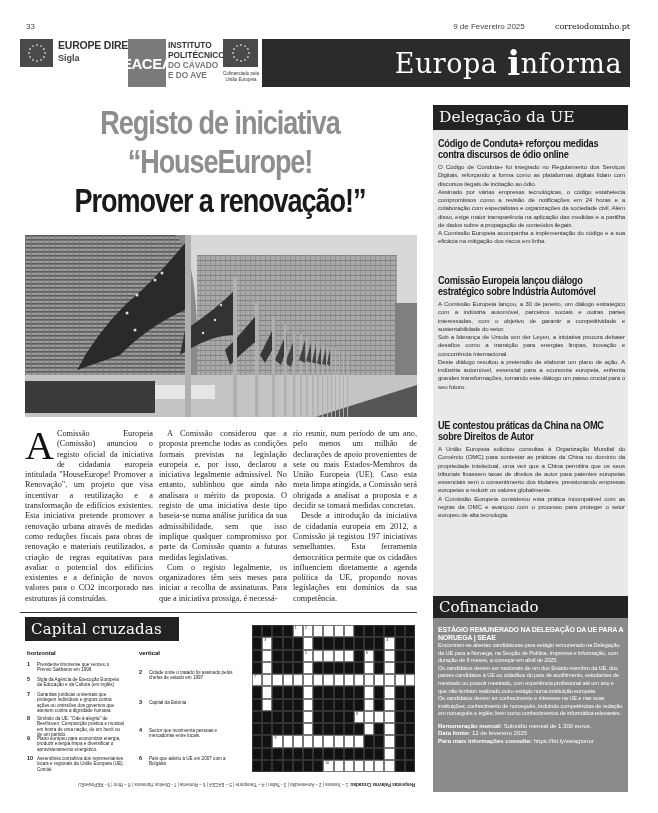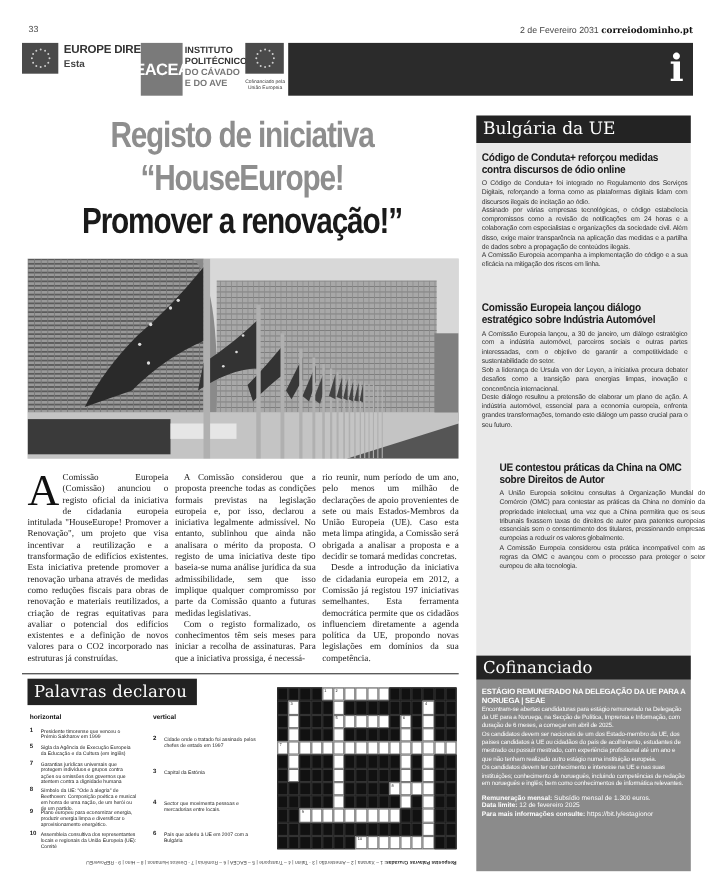--- a/index.html
+++ b/index.html
@@ -4,21 +4,21 @@
 <style>
   * { box-sizing: border-box; margin: 0; padding: 0; }
   html, body { width: 658px; height: 813px; background: #ffffff; overflow: hidden; }
   body { position: relative; font-family: "Liberation Sans", sans-serif; color: #1a1a1a; }
 
   .abs { position: absolute; }
 
   
   #page-number { left: 26px; top: 22px; font-size: 8px; color: #444; }
   #date-line { right: 28px; top: 22px; font-size: 8px; color: #444; }
-  #date-line .site { font-family: "DejaVu Serif", serif; font-weight: bold; color: #111; font-size: 8px; }
+  #date-line .site { font-family: "DejaVu Serif", serif; font-weight: normal; color: #111; font-size: 8px; margin-left: 28px; }
 
   
   .eu-box { background: #4a4a4a; width: 33px; height: 28px; display: flex; align-items: center; justify-content: center; }
   #eu-flag-1 { left: 20px; top: 39px; }
   #ed-title { left: 58px; top: 39px; font-weight: bold; font-size: 10.5px; color: #333; letter-spacing: -0.2px; }
   #ed-sub { left: 58px; top: 53px; font-weight: bold; font-size: 9px; color: #444; }
   #ipca-box { left: 128px; top: 39px; width: 38px; height: 48px; background: #7a7a7a; color: #fff; font-weight: bold; font-size: 15px; display: flex; align-items: center; justify-content: center; letter-spacing: -0.5px; }
   #ipca-text { left: 168px; top: 40px; font-weight: bold; font-size: 8.3px; line-height: 10px; }
   #ipca-text .l1 { color: #333; display: block; }
   #ipca-text .l2 { color: #777; display: block; }
@@ -59,36 +59,36 @@
 
   
   .side-head { background: #232323; color: #fff; font-family: "DejaVu Serif", serif; font-size: 15.5px; padding: 3px 0 0 6px; }
   #news-head { left: 433px; top: 105px; width: 195px; height: 25px; }
   #news-panel { left: 433px; top: 130px; width: 195px; height: 466px; background: #e9e9e9; }
   .news-item { position: absolute; left: 438px; width: 187px; }
   .news-item h3 { font-family: "Liberation Sans", sans-serif; font-weight: bold; font-size: 10px; line-height: 11px; letter-spacing: -0.3px; color: #1a1a1a; margin-bottom: 3px; transform: scaleX(0.92); transform-origin: left top; width: 108%; }
   .news-item p { font-family: "Liberation Sans", sans-serif; font-size: 6.2px; line-height: 8.25px; color: #333; text-align: justify; letter-spacing: -0.15px; }
   #news-1 { top: 138px; }
   #news-2 { top: 275px; }
-  #news-3 { top: 420px; margin-left: 16px; }
+  #news-3 { top: 420px; }
 
   #opp-head { left: 433px; top: 596px; width: 195px; height: 22px; font-size: 15px; padding-top: 2px; }
   #opp-panel { left: 433px; top: 618px; width: 195px; height: 174px; background: #8b8b8b; }
   #opp-content { left: 438px; top: 626px; width: 186px; color: #fff; }
   #opp-content h3 { font-weight: bold; font-size: 7px; line-height: 8px; letter-spacing: -0.2px; }
   #opp-content p { font-size: 5.7px; line-height: 7.6px; letter-spacing: -0.15px; }
   #opp-content .meta { margin-top: 5px; font-size: 6px; line-height: 7.5px; }
   #opp-content .meta b { font-weight: bold; }
 </style>
 </head>
 <body>
 
 <div id="page-number" class="abs">33</div>
 <div id="date-line" class="abs">
-  <span>2 de Fevereiro 2031</span>
+  <span>9 de Fevereiro 2025</span>
   <span class="site">correiodominho.pt</span>
 </div>
 
 <div id="eu-flag-1" class="abs eu-box">
   <svg width="22" height="22" viewBox="0 0 22 22">
     <g fill="#cfcfcf">
       <circle cx="11" cy="3" r="0.9"></circle>
         <circle cx="15" cy="4.1" r="0.9"></circle>
         <circle cx="17.9" cy="7" r="0.9"></circle>
         <circle cx="19" cy="11" r="0.9"></circle>
@@ -97,21 +97,21 @@
         <circle cx="11" cy="19" r="0.9"></circle>
         <circle cx="7" cy="17.9" r="0.9"></circle>
       <circle cx="4.1" cy="15" r="0.9"></circle>
         <circle cx="3" cy="11" r="0.9"></circle>
         <circle cx="4.1" cy="7" r="0.9"></circle>
         <circle cx="7" cy="4.1" r="0.9"></circle>
     </g>
   </svg>
 </div>
 <div id="ed-title" class="abs">EUROPE DIRECT</div>
-<div id="ed-sub" class="abs">Esta</div>
+<div id="ed-sub" class="abs">Sigla</div>
 <div id="ipca-box" class="abs">EACEA</div>
 <div id="ipca-text" class="abs">
   <span class="l1">INSTITUTO</span>
   <span class="l1">POLITÉCNICO</span>
   <span class="l2">DO CÁVADO</span>
   <span class="l2">E DO AVE</span>
 </div>
 <div id="eu-flag-2" class="abs eu-box">
   <svg width="22" height="22" viewBox="0 0 22 22">
     <g fill="#cfcfcf">
@@ -128,21 +128,23 @@
         <circle cx="4.1" cy="7" r="0.9"></circle>
         <circle cx="7" cy="4.1" r="0.9"></circle>
     </g>
   </svg>
 </div>
 <div id="cofin" class="abs">
   <div>Cofinanciado pela</div>
   <div>União Europeia</div>
 </div>
 <div id="masthead" class="abs">
+  <span>Europa</span>
   <span class="big-i">i</span>
+    <span>nforma</span>
 </div>
 
 <h1 id="headline" class="abs">
   <span class="gray">Registo de iniciativa</span>
   <span class="gray">“HouseEurope!</span>
   <span class="black">Promover a renovação!”</span>
 </h1>
 
 <div id="photo" class="abs" title="Bandeiras da União Europeia em frente ao edifício Berlaymont">
   <svg width="392" height="182" viewBox="0 0 392 182">
@@ -217,30 +219,30 @@
     </g>
   </svg>
 </div>
 
 <div id="col1" class="abs col">
   <span class="dropcap">A</span>
   <span>Comissão Europeia (Comissão) anunciou o registo oficial da iniciativa de cidadania europeia intitulada "HouseEurope! Promover a Renovação", um projeto que visa incentivar a reutilização e a transformação de edifícios existentes. Esta iniciativa pretende promover a renovação urbana através de medidas como reduções fiscais para obras de renovação e materiais reutilizados, a criação de regras equitativas para avaliar o potencial dos edifícios existentes e a definição de novos valores para o CO2 incorporado nas estruturas já construídas.</span>
 </div>
 <div id="col2" class="abs col">
   <p class="indent">A Comissão considerou que a proposta preenche todas as condições formais previstas na legislação europeia e, por isso, declarou a iniciativa legalmente admissível. No entanto, sublinhou que ainda não analisara o mérito da proposta. O registo de uma iniciativa deste tipo baseia-se numa análise jurídica da sua admissibilidade, sem que isso implique qualquer compromisso por parte da Comissão quanto a futuras medidas legislativas.</p>
-  <p class="indent">Com o registo formalizado, os conhecimentos têm seis meses para iniciar a recolha de assinaturas. Para que a iniciativa prossiga, é necessá-</p>
+  <p class="indent">Com o registo legalmente, os organizadores têm seis meses para iniciar a recolha de assinaturas. Para que a iniciativa prossiga, é necessá-</p>
 </div>
 <div id="col3" class="abs col">
   <p>rio reunir, num período de um ano, pelo menos um milhão de declarações de apoio provenientes de sete ou mais Estados-Membros da União Europeia (UE). Caso esta meta limpa atingida, a Comissão será obrigada a analisar a proposta e a decidir se tomará medidas concretas.</p>
   <p class="indent">Desde a introdução da iniciativa de cidadania europeia em 2012, a Comissão já registou 197 iniciativas semelhantes. Esta ferramenta democrática permite que os cidadãos influenciem diretamente a agenda política da UE, propondo novas legislações em domínios da sua competência.</p>
 </div>
 
 <div id="rule-body" class="abs"></div>
 
-<div id="cw-header" class="abs">Palavras declarou</div>
+<div id="cw-header" class="abs">Capital cruzadas</div>
 <div id="cw-h-title" class="abs cw-heading">horizontal</div>
 <div id="cw-v-title" class="abs cw-heading">vertical</div>
 
 <div class="clue" style="left:27px;top:662px;">
     <span class="n">1</span>
     <span class="t">Presidente timorense que venceu o Prémio Sakharov em 1999</span>
   </div>
 <div class="clue" style="left:27px;top:677px;">
     <span class="n">5</span>
     <span class="t">Sigla da Agência de Execução Europeia da Educação e da Cultura (em inglês)</span>
@@ -492,21 +494,21 @@
     <div style="position: absolute; left: 132.438px; top: 134.75px; width: 10.1875px; height: 12.25px; background: rgb(255, 255, 255); border: 0.5px solid rgb(119, 119, 119);"></div>
     <div style="position: absolute; left: 142.625px; top: 134.75px; width: 10.1875px; height: 12.25px; background: rgb(17, 17, 17); border: 0.5px solid rgb(51, 51, 51);"></div>
     <div style="position: absolute; left: 152.812px; top: 134.75px; width: 10.1875px; height: 12.25px; background: rgb(17, 17, 17); border: 0.5px solid rgb(51, 51, 51);"></div>
   </div>
 
 <div id="cw-answers" class="abs">
   <b>Respostas Palavras Cruzadas:</b>
   <span>1 – Xanana | 2 – Amesterdão | 3 - Talinn | 4 – Transporte | 5 – EACEA | 6 – Roménia | 7 - Direitos Humanos | 8 – Hino | 9 - REPowerEU</span>
 </div>
 
-<div id="news-head" class="abs side-head">Bulgária da UE</div>
+<div id="news-head" class="abs side-head">Delegação da UE</div>
 <div id="news-panel" class="abs"></div>
 
 <div id="news-1" class="news-item">
   <h3>Código de Conduta+ reforçou medidas contra discursos de ódio online</h3>
   <p>O Código de Conduta+ foi integrado no Regulamento dos Serviços Digitais, reforçando a forma como as plataformas digitais lidam com discursos ilegais de incitação ao ódio.</p>
   <p>Assinado por várias empresas tecnológicas, o código estabelecia compromissos como a revisão de notificações em 24 horas e a colaboração com especialistas e organizações da sociedade civil. Além disso, exige maior transparência na aplicação das medidas e a partilha de dados sobre a propagação de conteúdos ilegais.</p>
   <p>A Comissão Europeia acompanha a implementação do código e a sua eficácia na mitigação dos riscos em linha.</p>
 </div>
 <div id="news-2" class="news-item">
   <h3>Comissão Europeia lançou diálogo estratégico sobre Indústria Automóvel</h3>

